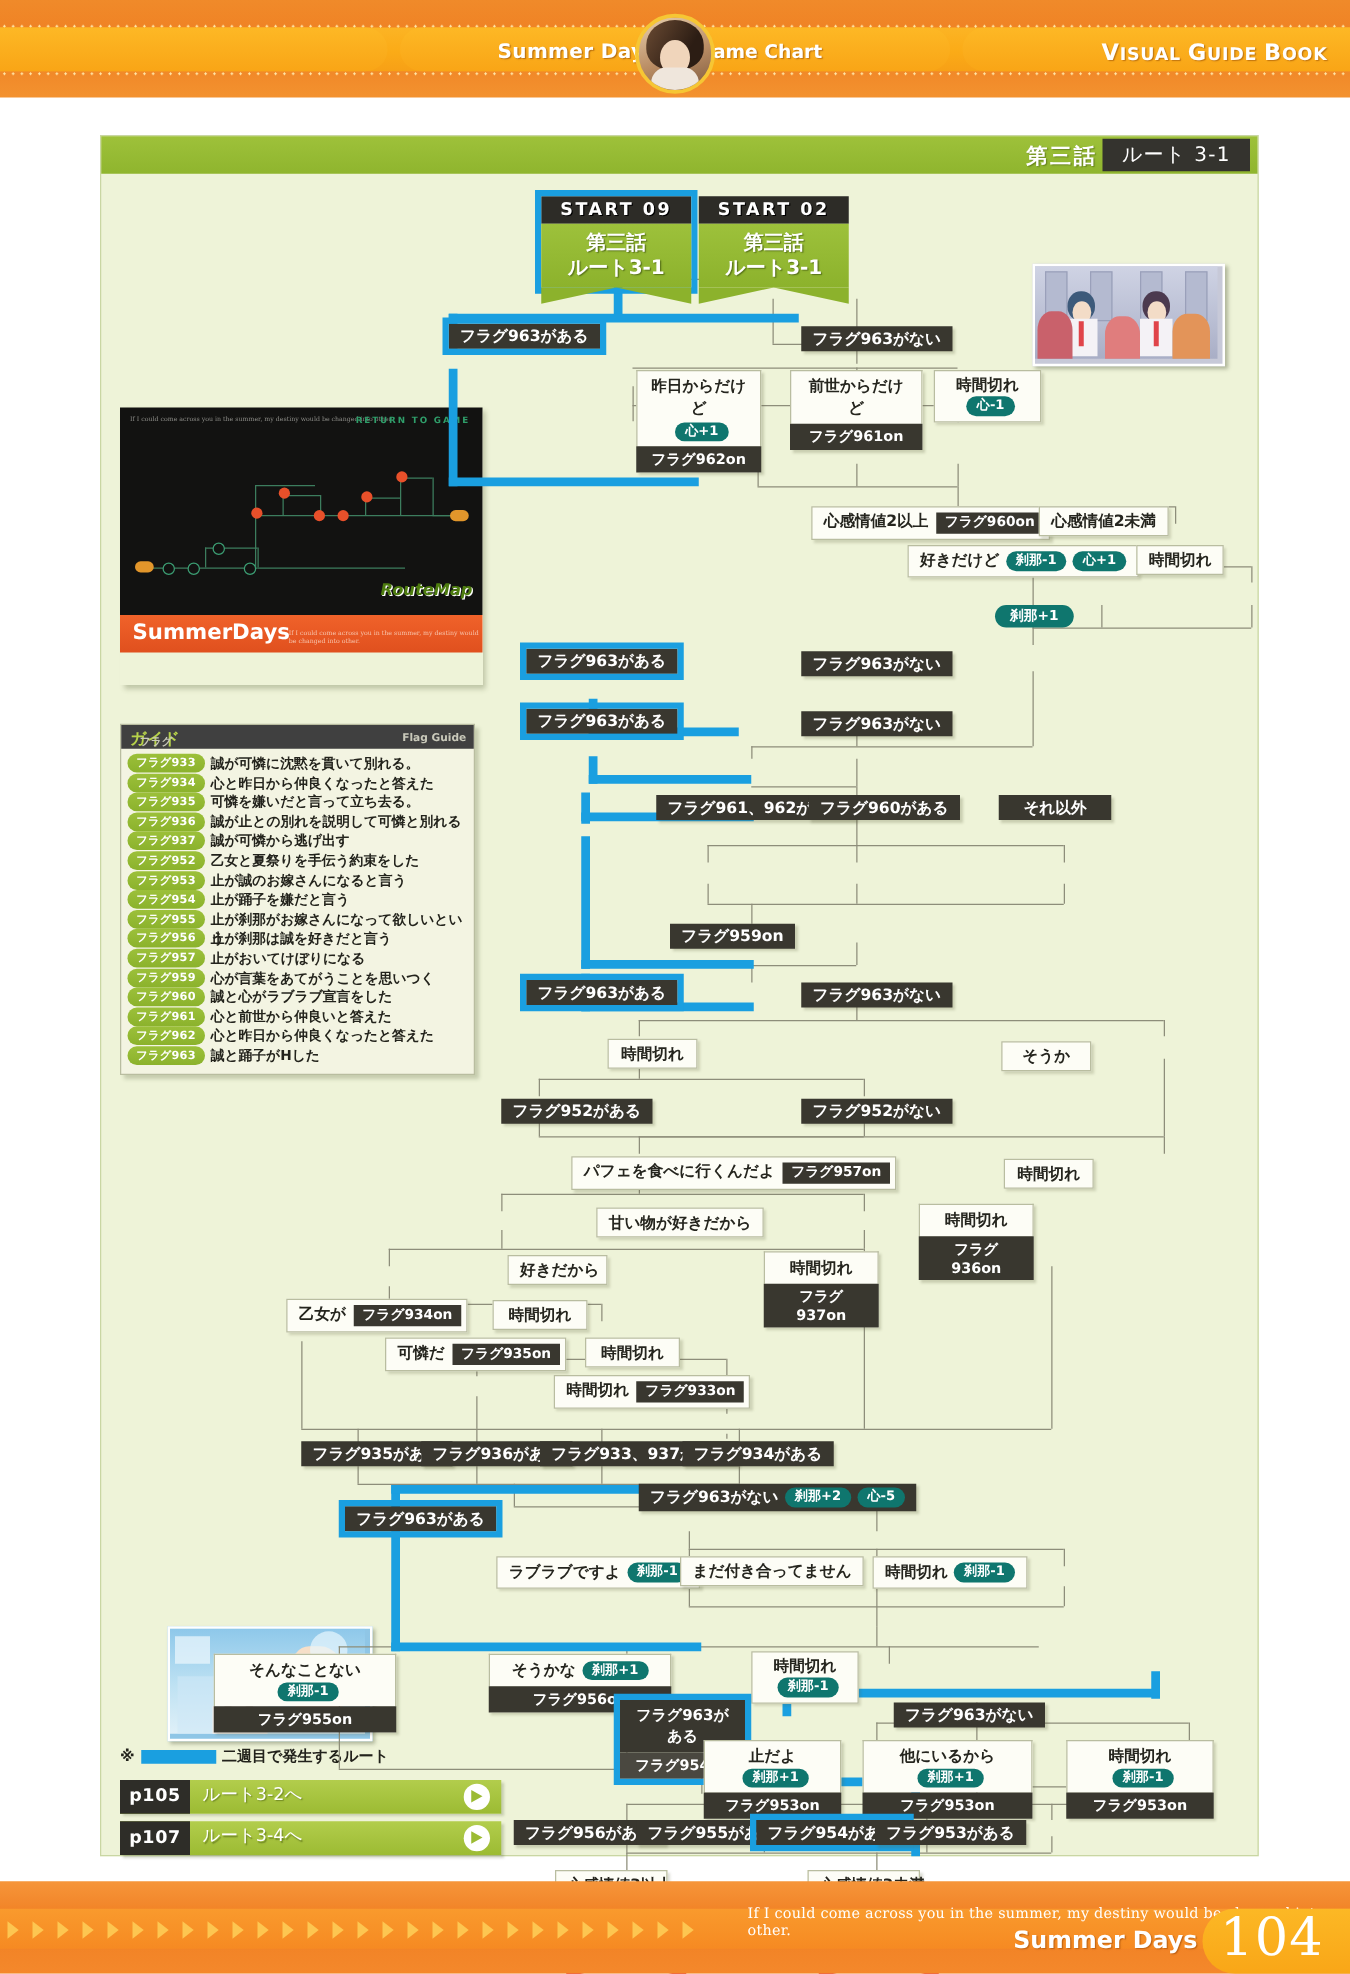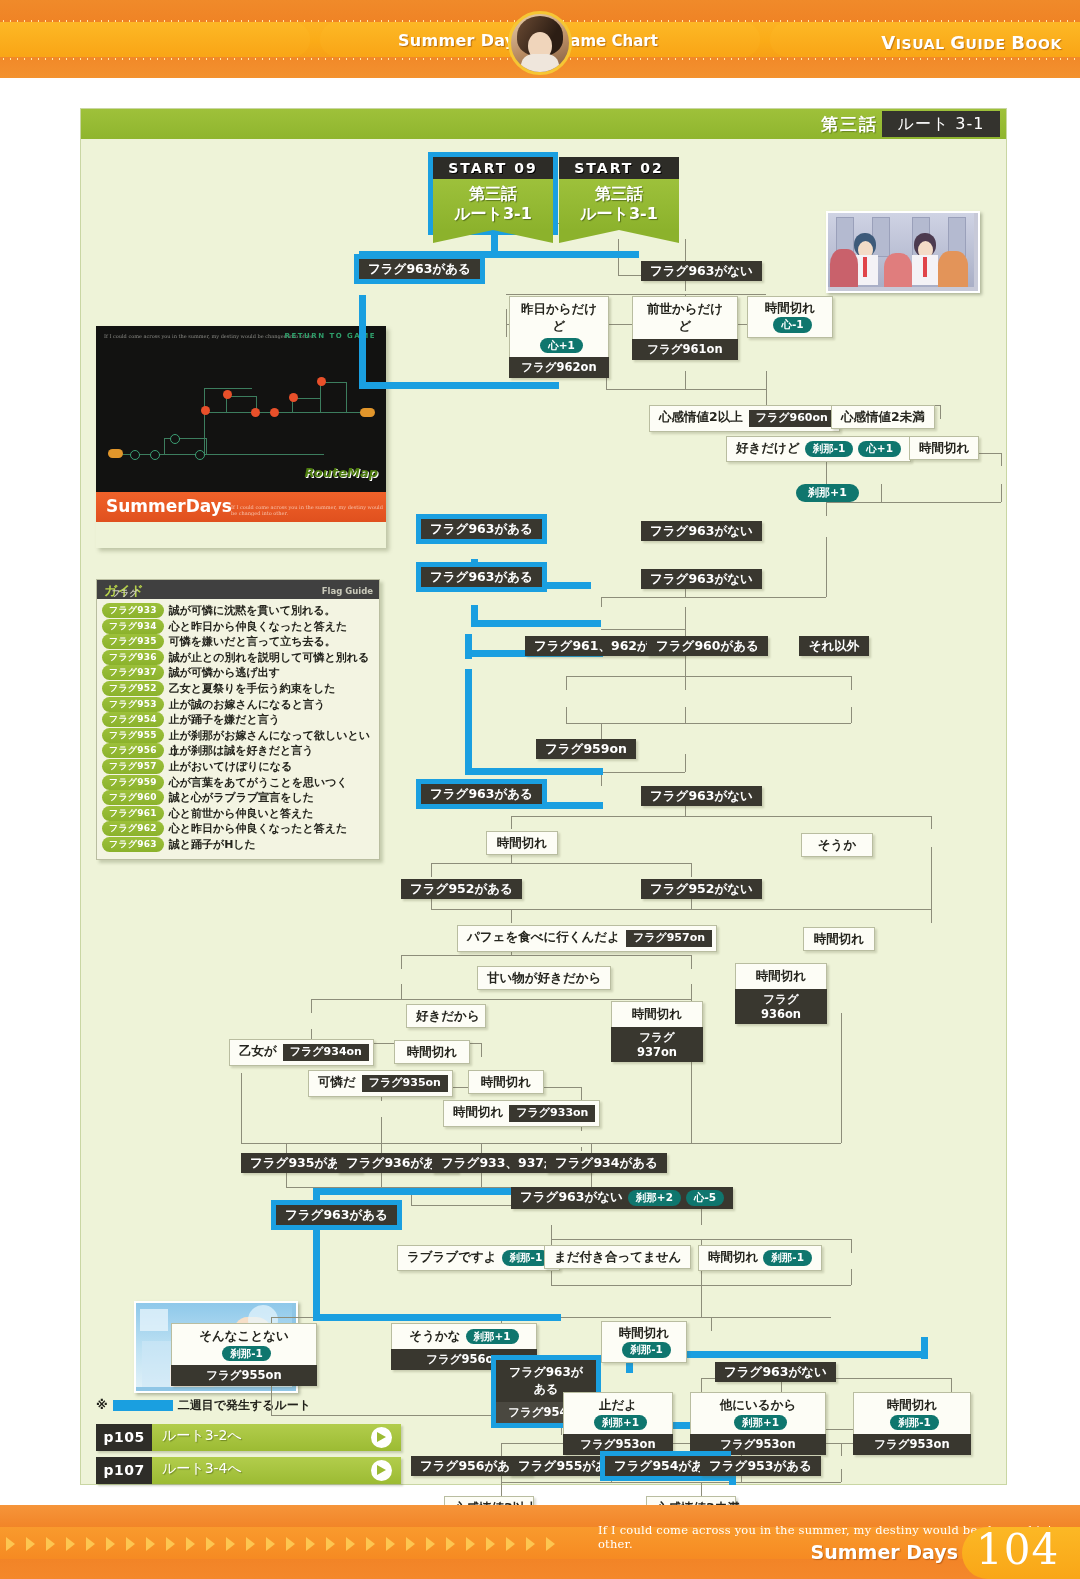--- a/index.html
+++ b/index.html
@@ -575,21 +575,21 @@
     <div class="n n-w" style="left:828px;top:297px;">時間切れ</div>
     <div class="n" style="left:715px;top:345px;"><span class="pill" style="margin-left:0;padding:2px 12px;font-size:11px;">刹那+1</span></div>
 
     <div class="n n-d hl" style="left:340px;top:380px;">フラグ963がある</div>
     <div class="n n-d" style="left:560px;top:382px;">フラグ963がない</div>
     <div class="n n-d hl" style="left:340px;top:428px;">フラグ963がある</div>
     <div class="n n-d" style="left:560px;top:430px;">フラグ963がない</div>
 
     <div class="n n-d" style="left:444px;top:497px;">フラグ961、962がある</div>
     <div class="n n-d" style="left:566px;top:497px;">フラグ960がある</div>
-    <div class="n n-d" style="left:718px;top:497px;width:70px;text-align:center;">それ以外</div>
+    <div class="n n-d" style="left:718px;top:497px;width:90px;text-align:center;">それ以外</div>
 
     <div class="n n-d" style="left:455px;top:600px;">フラグ959on</div>
     <div class="n n-d hl" style="left:340px;top:645px;">フラグ963がある</div>
     <div class="n n-d" style="left:560px;top:647px;">フラグ963がない</div>
 
     <div class="n n-w" style="left:405px;top:692px;width:72px;text-align:center;">時間切れ</div>
     <div class="n n-w" style="left:720px;top:694px;width:72px;text-align:center;">そうか</div>
 
     <div class="n n-d" style="left:320px;top:740px;">フラグ952がある</div>
     <div class="n n-d" style="left:560px;top:740px;">フラグ952がない</div>

